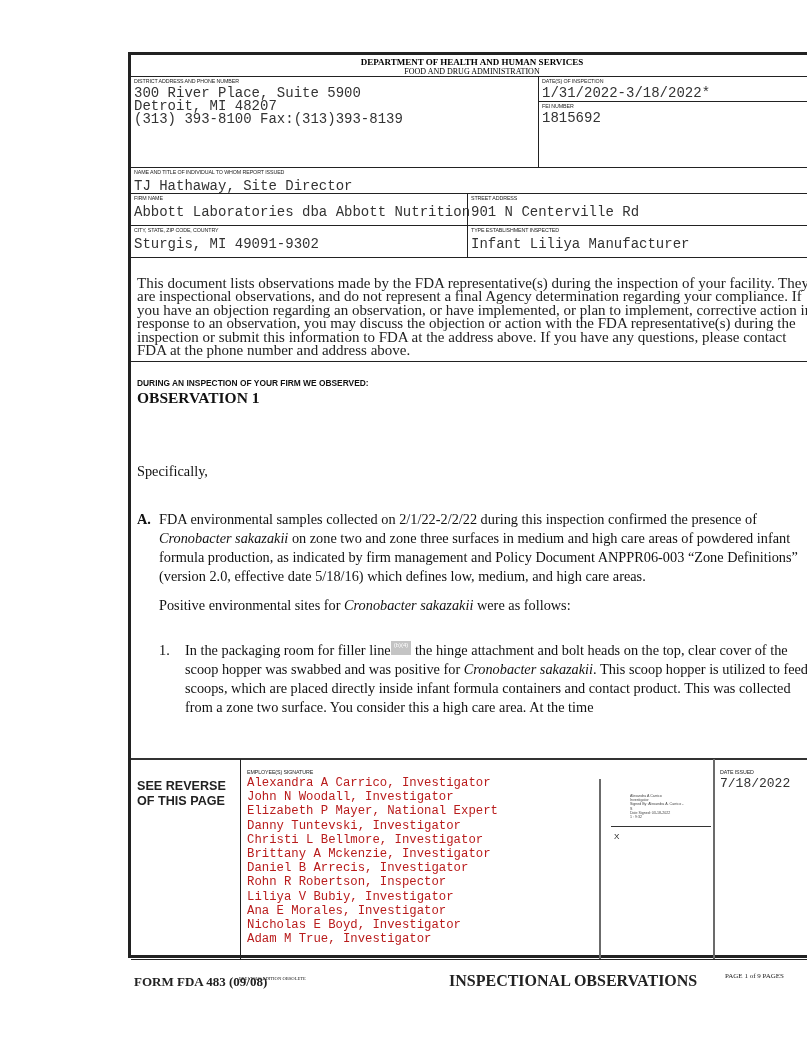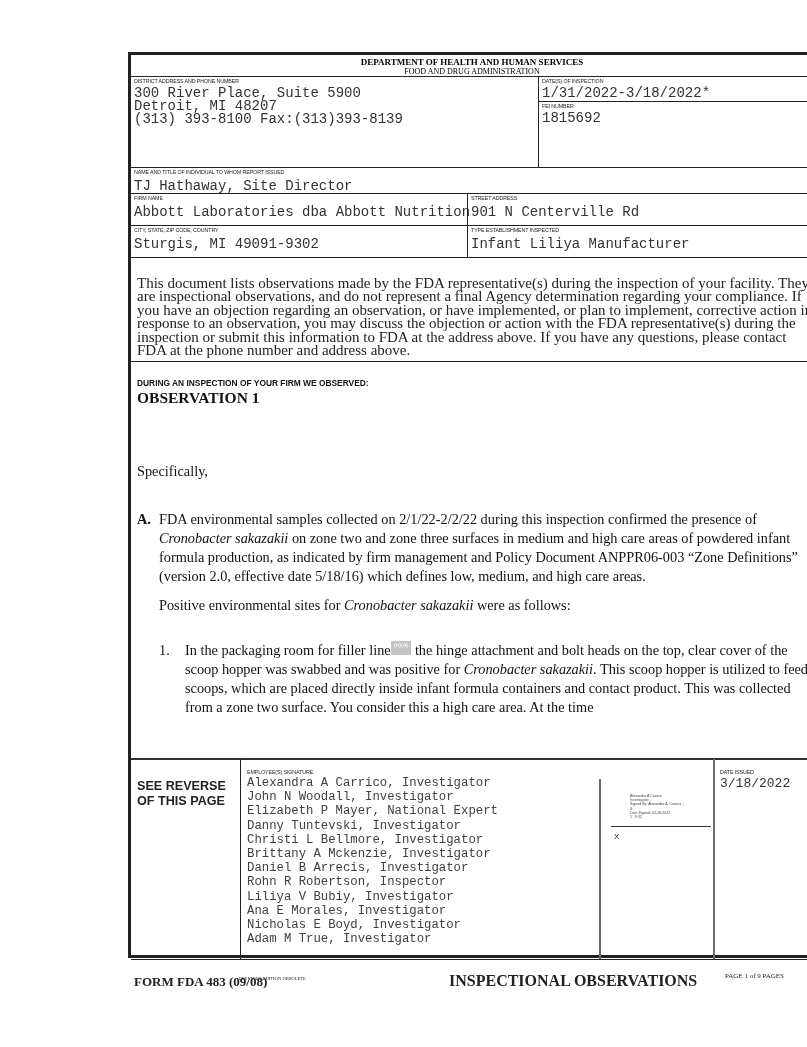--- a/index.html
+++ b/index.html
@@ -21,21 +21,21 @@
   .itemA { position: absolute; left: 6px; top: 455px; width: 680px; }
   .itemA .marker { position: absolute; left: 0; top: 0; font-weight: bold; }
   .itemA .txt { position: absolute; left: 22px; top: 0; width: 660px; }
   .pos { position: absolute; left: 28px; top: 541px; }
   .item1 { position: absolute; left: 28px; top: 586px; width: 656px; }
   .item1 .marker { position: absolute; left: 0; top: 0; }
   .item1 .txt { position: absolute; left: 26px; top: 0; width: 632px; }
   .redact { display: inline-block; background: #c4c4c4; color: #fff; font-family: "Liberation Sans", sans-serif; font-size: 6px; vertical-align: top; padding: 0 3px; height: 14px; line-height: 8px; }
   i { font-style: italic; }
   .see-rev { position: absolute; left: 6px; top: 724px; font-family: "Liberation Sans", sans-serif; font-weight: bold; font-size: 12.6px; line-height: 15px; color: #222; }
-  .sig-list { position: absolute; left: 116px; top: 721px; font-family: "Liberation Mono", monospace; font-size: 12.3px; line-height: 14.2px; color: #404040; white-space: pre; }
+  .sig-list { position: absolute; left: 116px; top: 721px; font-family: "Liberation Mono", monospace; font-size: 12.3px; line-height: 14.2px; color: #b91c1c; white-space: pre; }
   .esig { position: absolute; left: 499px; top: 739px; font-family: "Liberation Sans", sans-serif; font-size: 3.6px; line-height: 4.2px; color: #444; white-space: pre; }
   .esig-x { position: absolute; left: 483px; top: 777px; font-family: "Liberation Sans", sans-serif; font-size: 8px; color: #222; }
   .esig-line { position: absolute; left: 480px; top: 771px; width: 100px; border-top: 1px solid #333; }
   .footer { position: absolute; top: 878px; font-family: "Liberation Serif", serif; color: #222; white-space: nowrap; }
 </style>
 </head>
 <body>
 
 <div class="page">
 
@@ -106,21 +106,21 @@
   <div class="esig">Alexandra A Carrico
 Investigator
 Signed By: Alexandra A. Carrico -
 S
 Date Signed: 03-18-2022
 1 : 9:32</div>
   <div class="esig-x">X</div>
   <div class="esig-line"></div>
 
   <div class="lbl" style="left:589px; top:714px;">DATE ISSUED</div>
-  <div class="mono" style="left:589px; top:721px; font-size:13px;">3/18/2022</div>
+  <div class="mono" style="left:589px; top:721px; font-size:13px;">7/18/2022</div>
 
   <div class="hline" style="left:0; width:682px; top:904px;"></div>
 
   <div class="footer" style="left:3px; top:919px; font-size:13px; font-weight:bold;">FORM FDA 483 (09/08)</div>
   <div class="footer" style="left:108px; top:921px; font-size:4.6px;">PREVIOUS EDITION OBSOLETE</div>
   <div class="footer" style="left:318px; top:917px; font-size:16px; font-weight:bold;">INSPECTIONAL OBSERVATIONS</div>
   <div class="footer" style="left:594px; top:917px; font-size:7px;">PAGE 1 of 9 PAGES</div>
 </div>
 
 </body></html>

